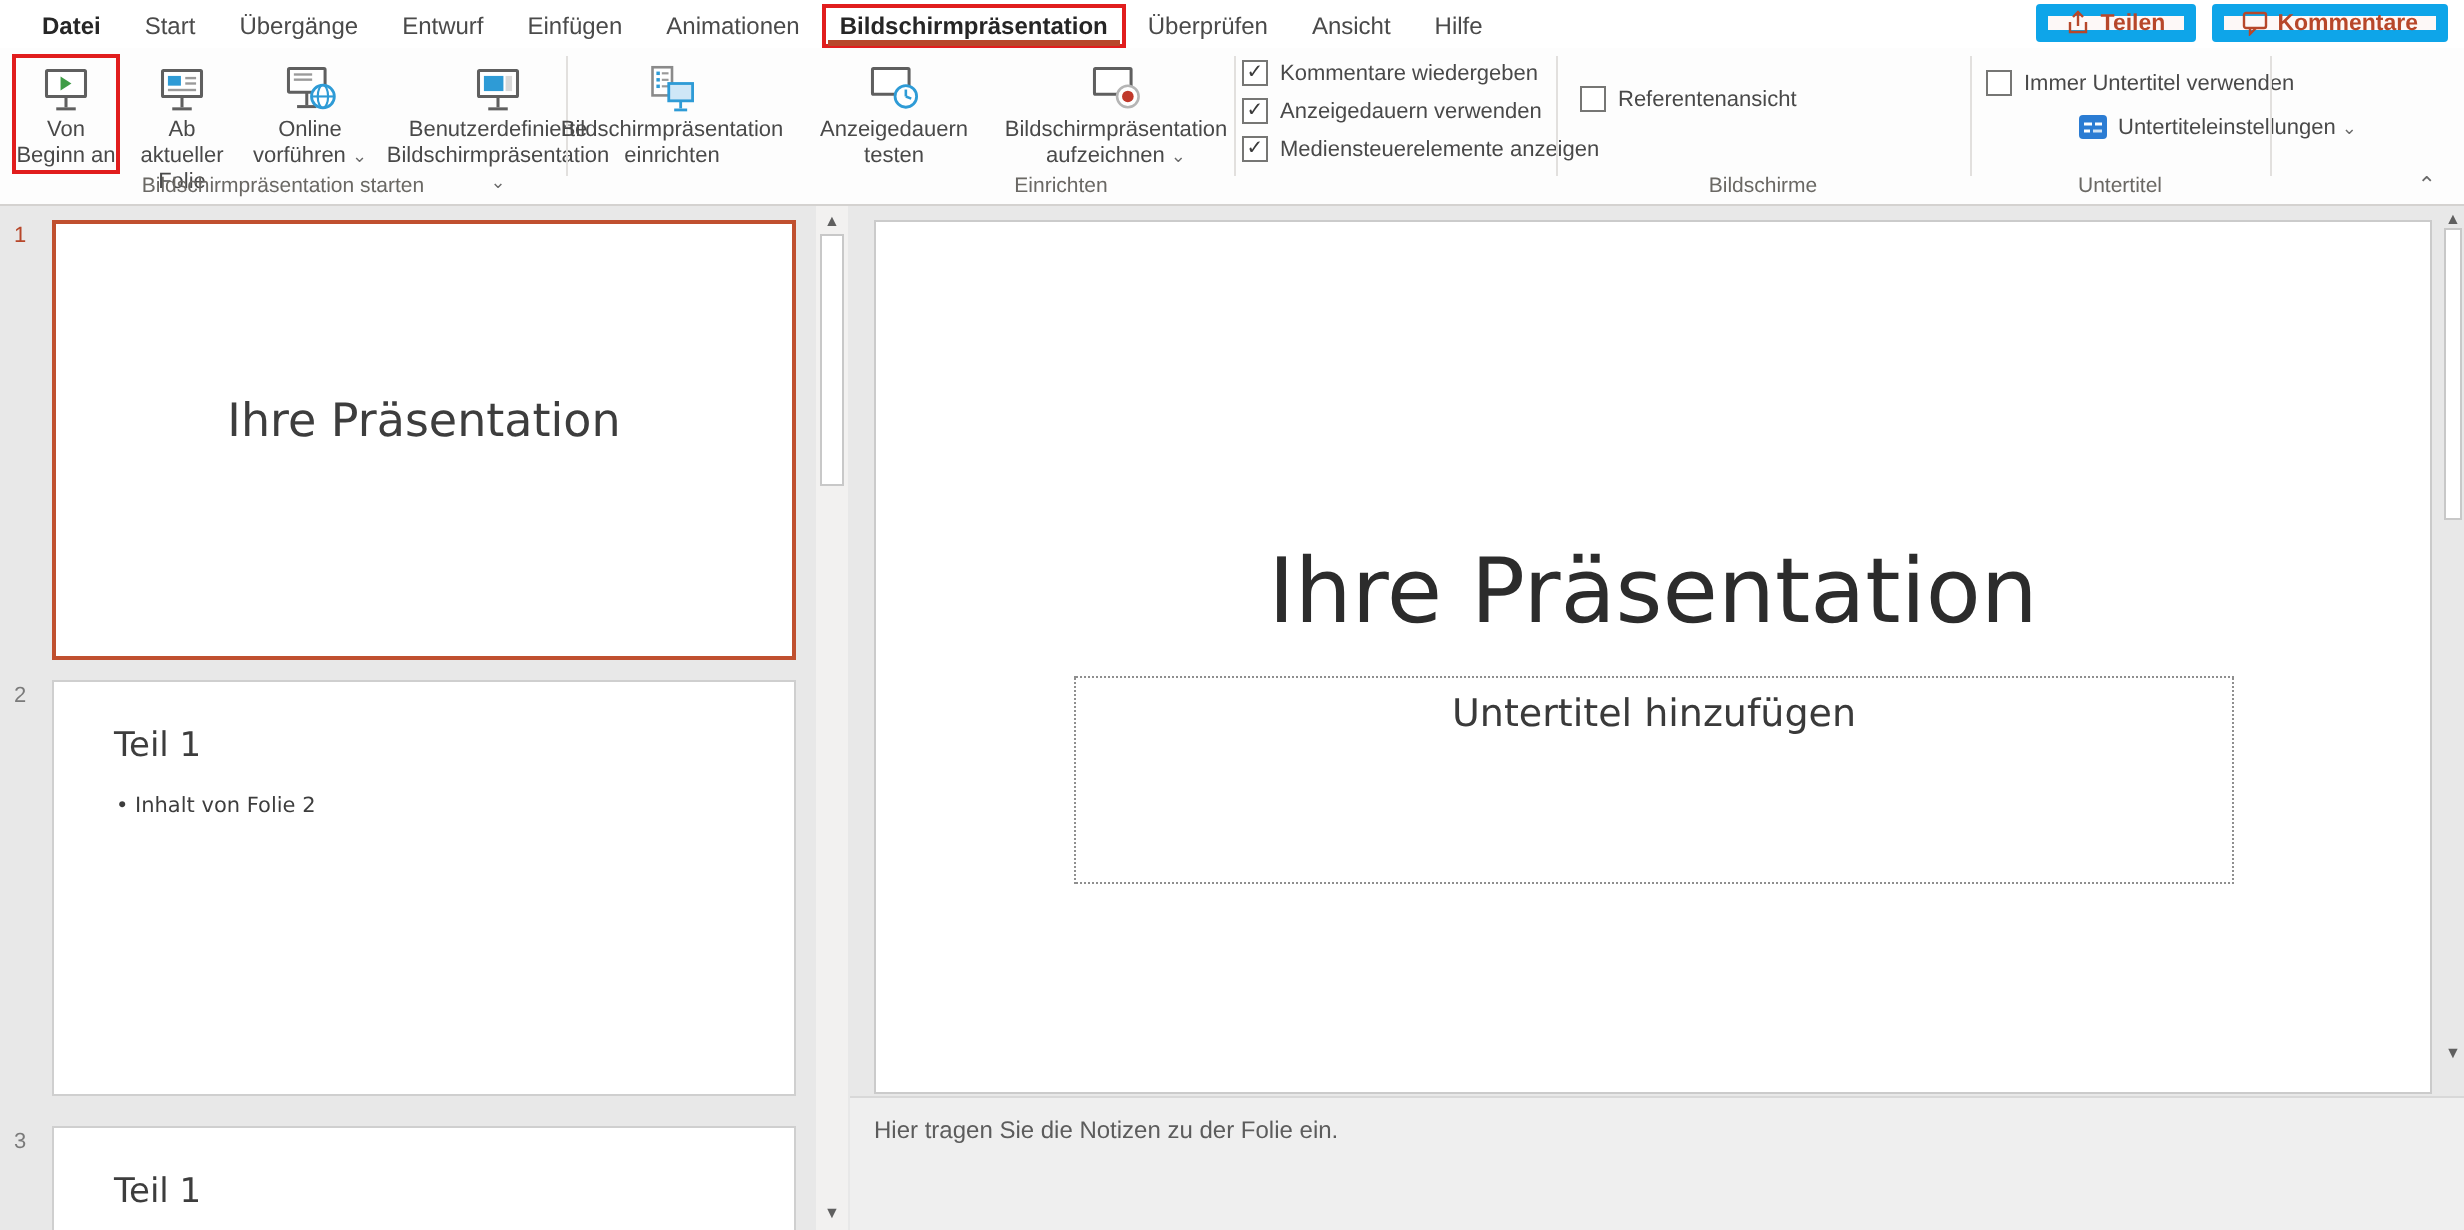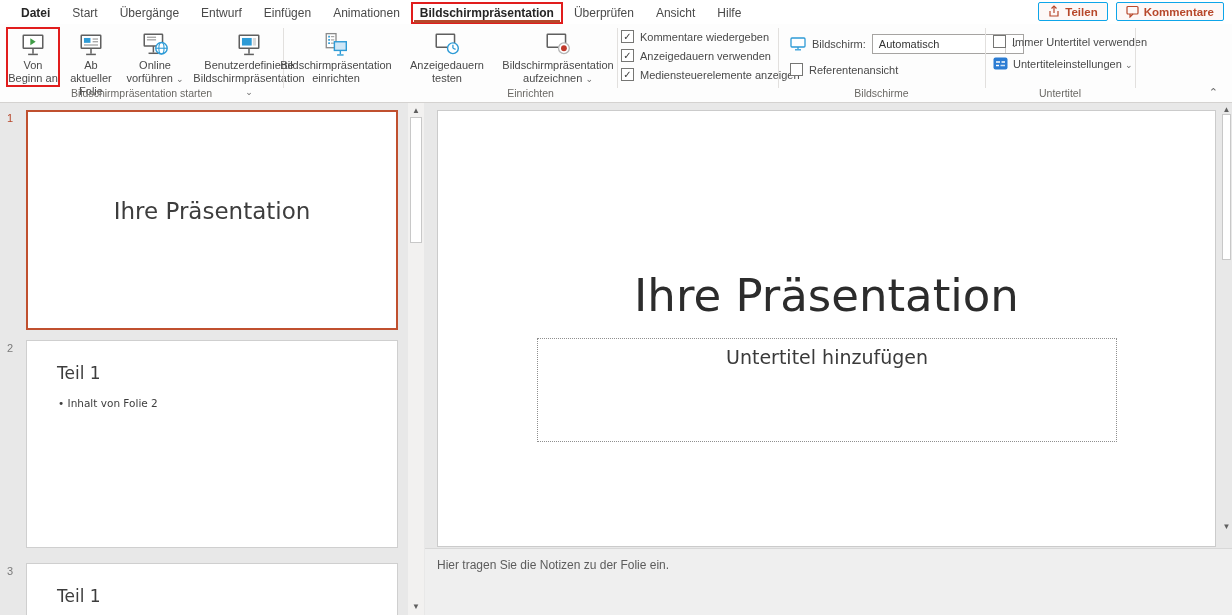--- a/index.html
+++ b/index.html
@@ -8,41 +8,41 @@
   .app { position:relative; width:1232px; height:615px; overflow:hidden; background:#fff; }
 
   
   .menubar { position:absolute; left:0; top:0; width:100%; height:24px; background:#fff; display:flex; align-items:center; }
   .tabs { display:flex; align-items:center; padding-left:10px; height:100%; }
   .tab { padding:0 11px; height:22px; line-height:22px; margin-top:1px; color:#4a4a4a; font-size:12px; cursor:default; white-space:nowrap; }
   .tab.file { font-weight:bold; color:#262626; }
   .tab.active { position:relative; font-weight:bold; color:#262626; border:2px solid var(--highlight-red,#e11d1d); padding:0 7px; line-height:18px; }
   .tab.active::after { content:""; position:absolute; left:1px; right:1px; bottom:-1px; height:3px; background:var(--accent-red,#b7472a); }
   .menubar-right { position:absolute; right:8px; top:2px; display:flex; gap:8px; }
-  .pill { display:flex; align-items:center; gap:5px; border:1px solid #0ea5e9; background:#fdf8f7; border-radius:2px; height:19px; padding:0 9px; color:var(--accent-red,#b7472a); font-weight:bold; font-size:11.5px; font-family:"Liberation Sans",sans-serif; cursor:pointer; }
+  .pill { display:flex; align-items:center; gap:5px; border:6px solid #0ea5e9; background:#fdf8f7; border-radius:2px; height:19px; padding:0 9px; color:var(--accent-red,#b7472a); font-weight:bold; font-size:11.5px; font-family:"Liberation Sans",sans-serif; cursor:pointer; }
 
   
   .ribbon { position:absolute; left:0; top:24px; width:100%; height:79px; background:#fdfdfd; border-bottom:1px solid #d4d2d0; }
   .vdiv { position:absolute; top:4px; width:1px; height:60px; background:#e2e0de; }
   .grouplabel { position:absolute; top:63px; font-size:10.5px; color:#6a6864; text-align:center; white-space:nowrap; }
   .big-row { position:absolute; top:3px; display:flex; align-items:flex-start; }
   .big-btn { display:flex; flex-direction:column; align-items:center; padding-top:2px; border:2px solid transparent; cursor:pointer; }
   .big-btn .ic { height:28px; display:flex; align-items:center; justify-content:center; }
   .big-btn .lbl { font-size:11px; line-height:1.2; color:#494949; text-align:center; }
   .big-btn.hl { border-color:var(--highlight-red,#e11d1d); }
   .dd-caret { font-size:9px; color:#6a6a6a; }
   .cb-stack { position:absolute; display:flex; flex-direction:column; gap:6px; }
   .cb-row { display:flex; align-items:center; gap:6px; cursor:pointer; }
   .cb { width:13px; height:13px; background:#fff; border:1px solid #767674; font-size:10px; line-height:11px; text-align:center; color:#3a3a3a; flex:0 0 auto; }
   .cb-lbl { font-size:11px; color:#494949; white-space:nowrap; }
   .mon-row { display:flex; align-items:center; gap:6px; }
   .dd { display:flex; align-items:center; width:152px; height:20px; border:1px solid #a6a4a2; background:#fff; }
   .dd-val { flex:1; padding-left:6px; font-size:11px; color:#333; }
   .dd-arrow { width:18px; height:18px; border-left:1px solid #d0cecd; font-size:9px; color:#666; display:flex; align-items:center; justify-content:center; }
-  .small-row { display:flex; align-items:center; gap:5px; cursor:pointer; }
+  .small-row { display:flex; align-items:center; gap:5px; cursor:pointer;margin-left:46px; }
   .small-lbl { font-size:11px; color:#494949; white-space:nowrap; }
   .collapse { position:absolute; right:14px; top:62px; font-size:11px; color:#6a6a6a; cursor:pointer; }
 
   
   .content { position:absolute; left:0; top:103px; width:100%; height:512px; background:#e8e8e8; }
 
   
   .thumb-num { position:absolute; left:7px; font-size:11px; color:#7a7a7a; }
   .thumb-num.sel { color:var(--accent-red,#b7472a); }
   .thumb { position:absolute; left:26px; width:372px; background:#fff; border:1px solid #cfcfcf; cursor:pointer; overflow:hidden; }
@@ -217,34 +217,20 @@
         <span class="cb-lbl">Anzeigedauern verwenden</span>
       </div>
       <div class="cb-row">
         <span class="cb">✓</span>
         <span class="cb-lbl">Mediensteuerelemente anzeigen</span>
       </div>
     </div>
     <div class="vdiv" style="left:778px;"></div>
 
     <div style="position:absolute; left:790px; top:10px;">
-      <div class="mon-row">
-        <span>
-          <svg width="16" height="14" viewBox="0 0 16 14">
-              <rect x="1" y="1" width="14" height="9" rx="1" fill="#fff" stroke="#2e9bd6" stroke-width="1.3"></rect>
-              <line x1="8" y1="10" x2="8" y2="12" stroke="#2e9bd6" stroke-width="1.3"></line>
-              <line x1="5" y1="12.8" x2="11" y2="12.8" stroke="#2e9bd6" stroke-width="1.3"></line>
-            </svg>
-        </span>
-        <span class="small-lbl">Bildschirm:</span>
-        <div class="dd">
-          <span class="dd-val">Automatisch</span>
-          <span class="dd-arrow">⌄</span>
-        </div>
-      </div>
       <div class="cb-row" style="margin-top:9px;">
         <span class="cb"></span>
         <span class="cb-lbl">Referentenansicht</span>
       </div>
     </div>
     <div class="vdiv" style="left:985px;"></div>
 
     <div style="position:absolute; left:993px; top:11px;">
       <div class="cb-row">
         <span class="cb"></span>

